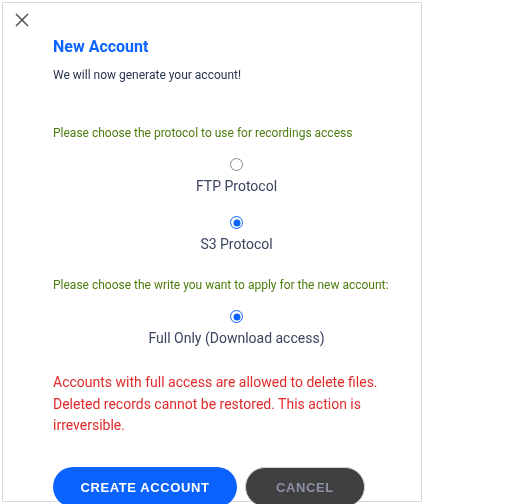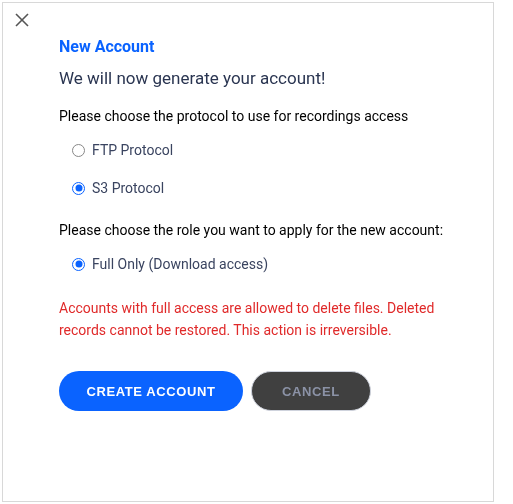--- a/index.html
+++ b/index.html
@@ -9,24 +9,24 @@
     }
     body {
       font-family: -apple-system, BlinkMacSystemFont, "Segoe UI", Roboto, Arial, sans-serif;
       width: 513px;
       height: 504px;
       background: #fff;
       position: relative;
     }
     .dialog {
       border: 1px solid #d8d8d8;
-      width: 492px;
+      width: 420px;
       height: 500px;
       margin: 2px;
-      padding: 12px 14px 18px 18px;
+      padding: 12px 14px 18px 12px;
       position: relative;
     }
     .close-btn {
       position: absolute;
       top: 10px;
       left: 12px;
       width: 16px;
       height: 16px;
       cursor: pointer;
       color: #555;
@@ -41,38 +41,39 @@
       padding-top: 22px;
     }
     .title {
       color: #0a63ff;
       font-size: 16px;
       font-weight: 700;
       margin-bottom: 12px;
     }
     .subtitle {
       color: #2a3551;
-      font-size: 17px;
-      margin-bottom: 20px;
+      font-size: 12px;
+      margin-bottom: 44px;
     }
     .section-label {
-      color: #000000;
-      font-size: 14px;
+      color: #4d7c0f;
+      font-size: 12px;
       margin-bottom: 18px;
     }
     .radio-group {
       margin-bottom: 26px;
     }
     .radio-row {
       display: flex;
       align-items: center;
       gap: 7px;
       margin-left: 13px;
       margin-bottom: 22px;
       cursor: pointer;
+      flex-direction: column;
     }
     .radio-row:last-child {
       margin-bottom: 0;
     }
     .radio {
       width: 13px;
       height: 13px;
       border-radius: 50%;
       border: 1.5px solid #888;
       position: relative;
@@ -157,21 +158,21 @@
       <div class="radio-row">
         <span class="radio"></span>
         <span class="radio-label">FTP Protocol</span>
       </div>
       <div class="radio-row">
         <span class="radio selected"></span>
         <span class="radio-label">S3 Protocol</span>
       </div>
     </div>
 
-    <div class="section-label">Please choose the role you want to apply for the new account:</div>
+    <div class="section-label">Please choose the write you want to apply for the new account:</div>
     <div class="radio-group">
       <div class="radio-row">
         <span class="radio selected"></span>
         <span class="radio-label">Full Only (Download access)</span>
       </div>
     </div>
 
     <div class="warning">Accounts with full access are allowed to delete files. Deleted records cannot be restored. This action is irreversible.</div>
 
     <div class="button-row">

